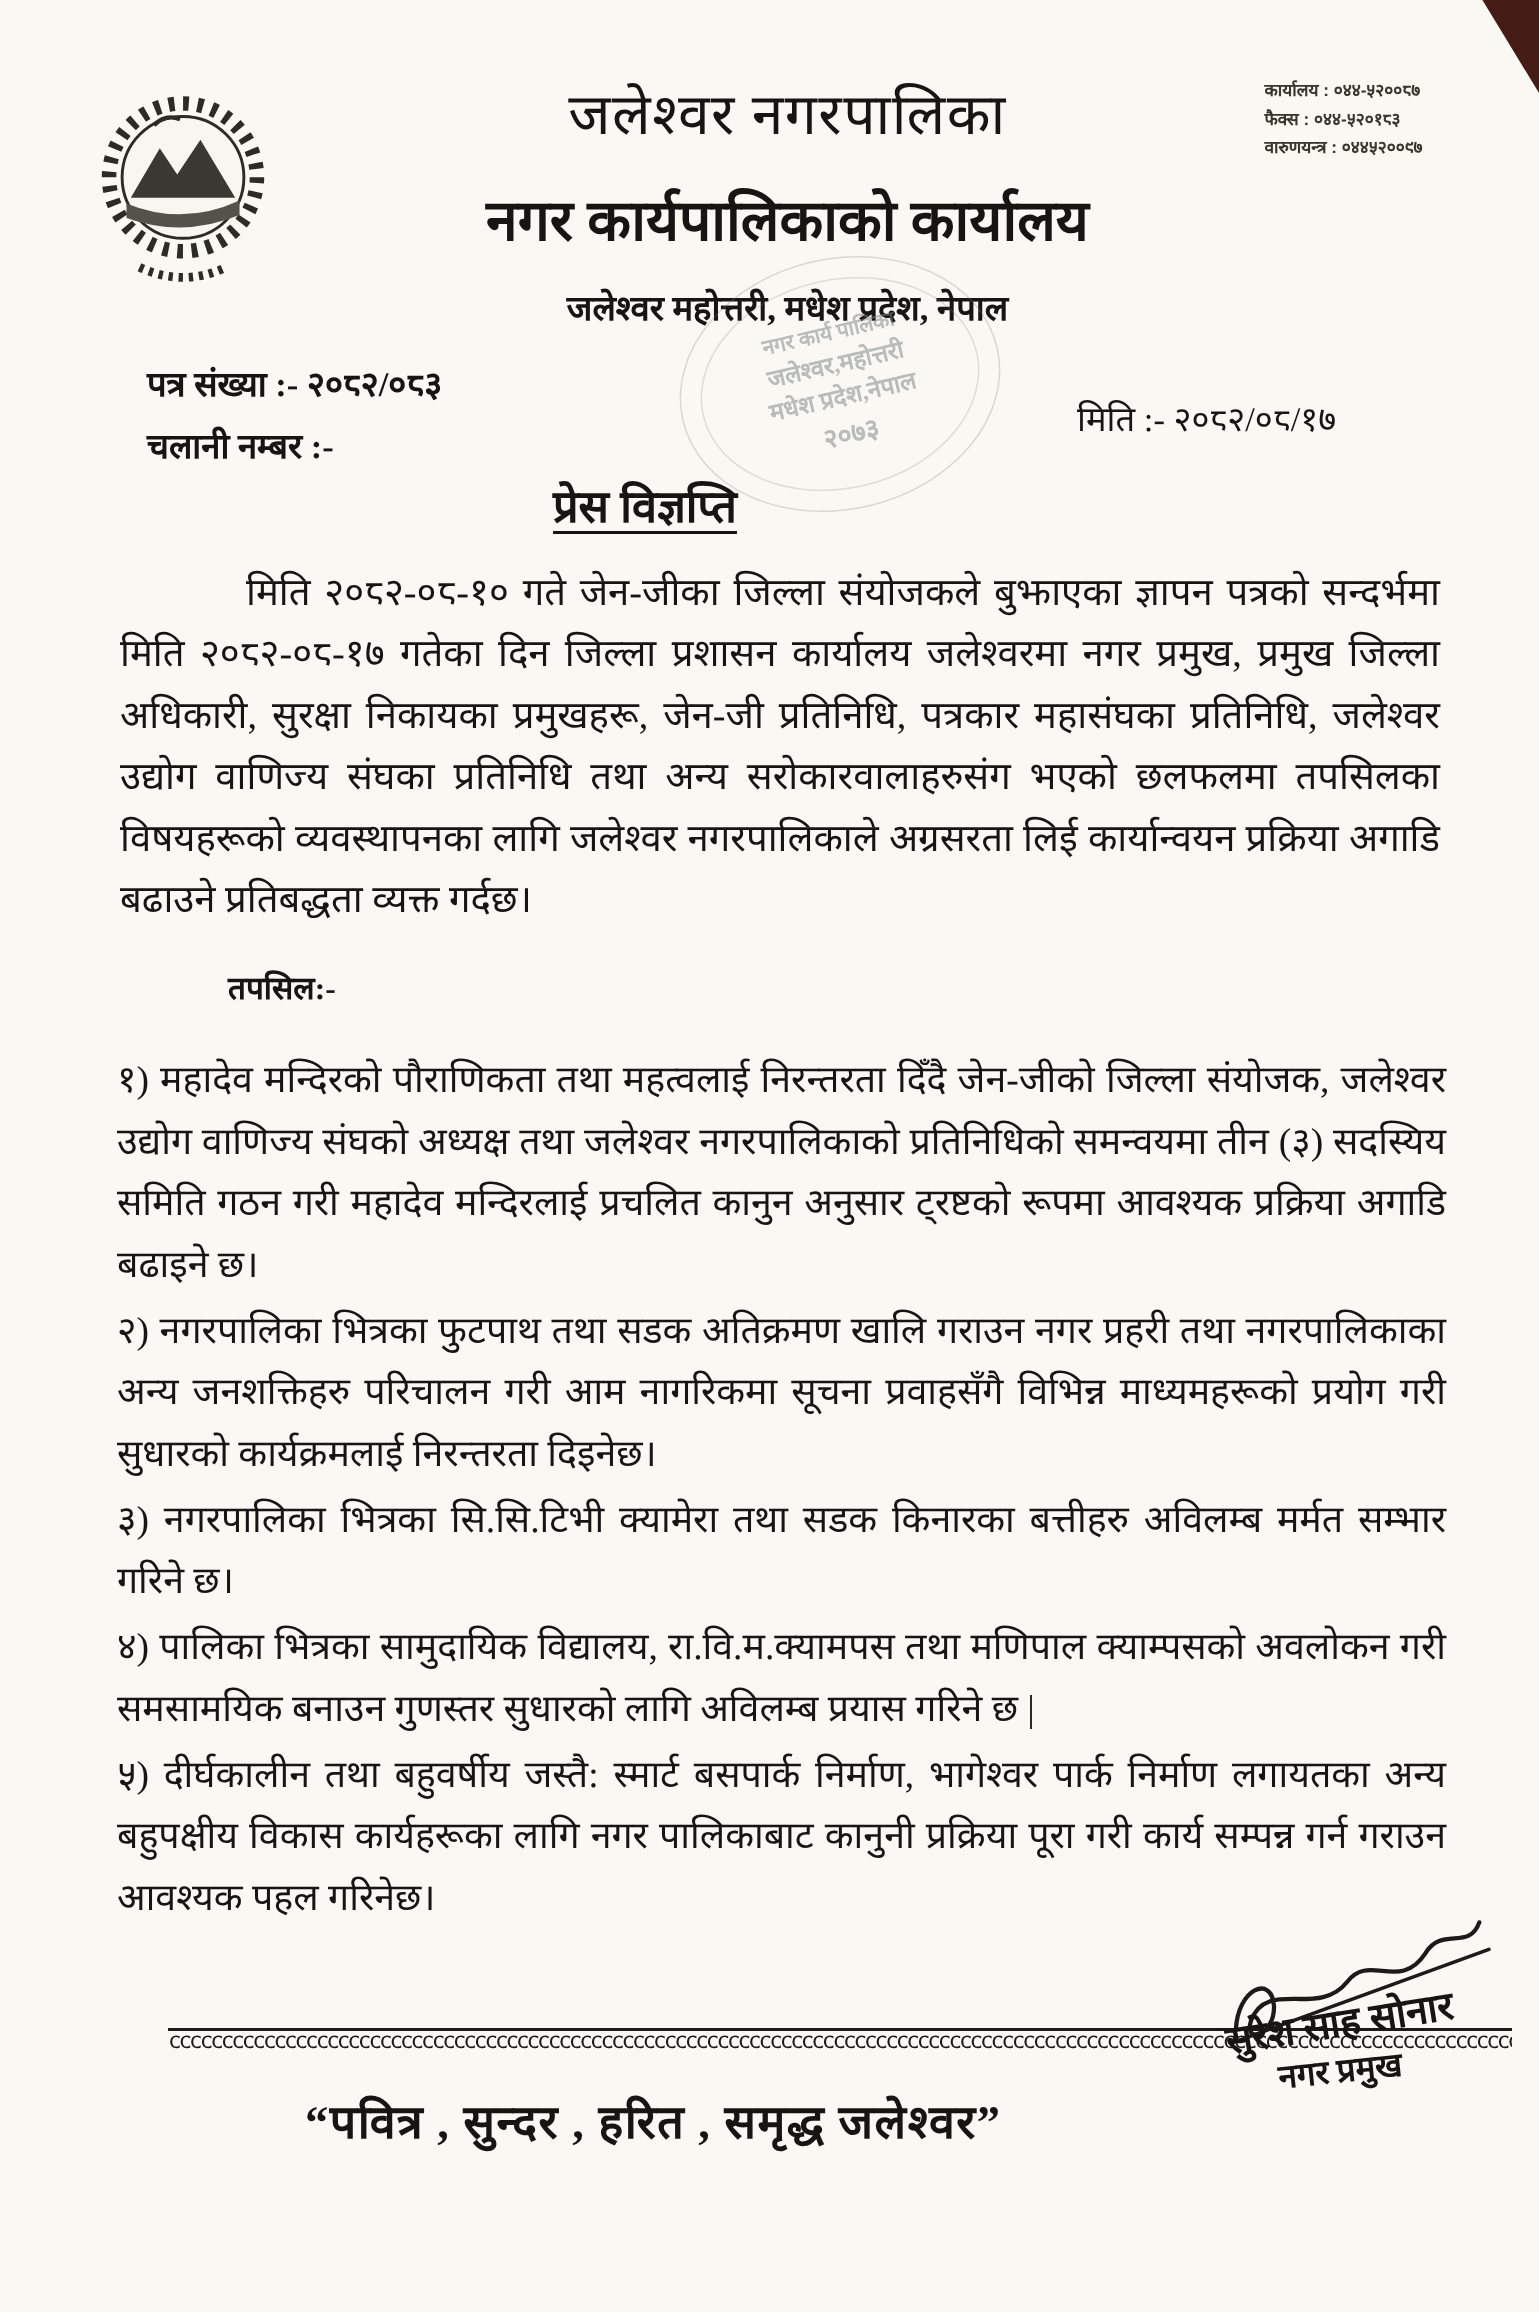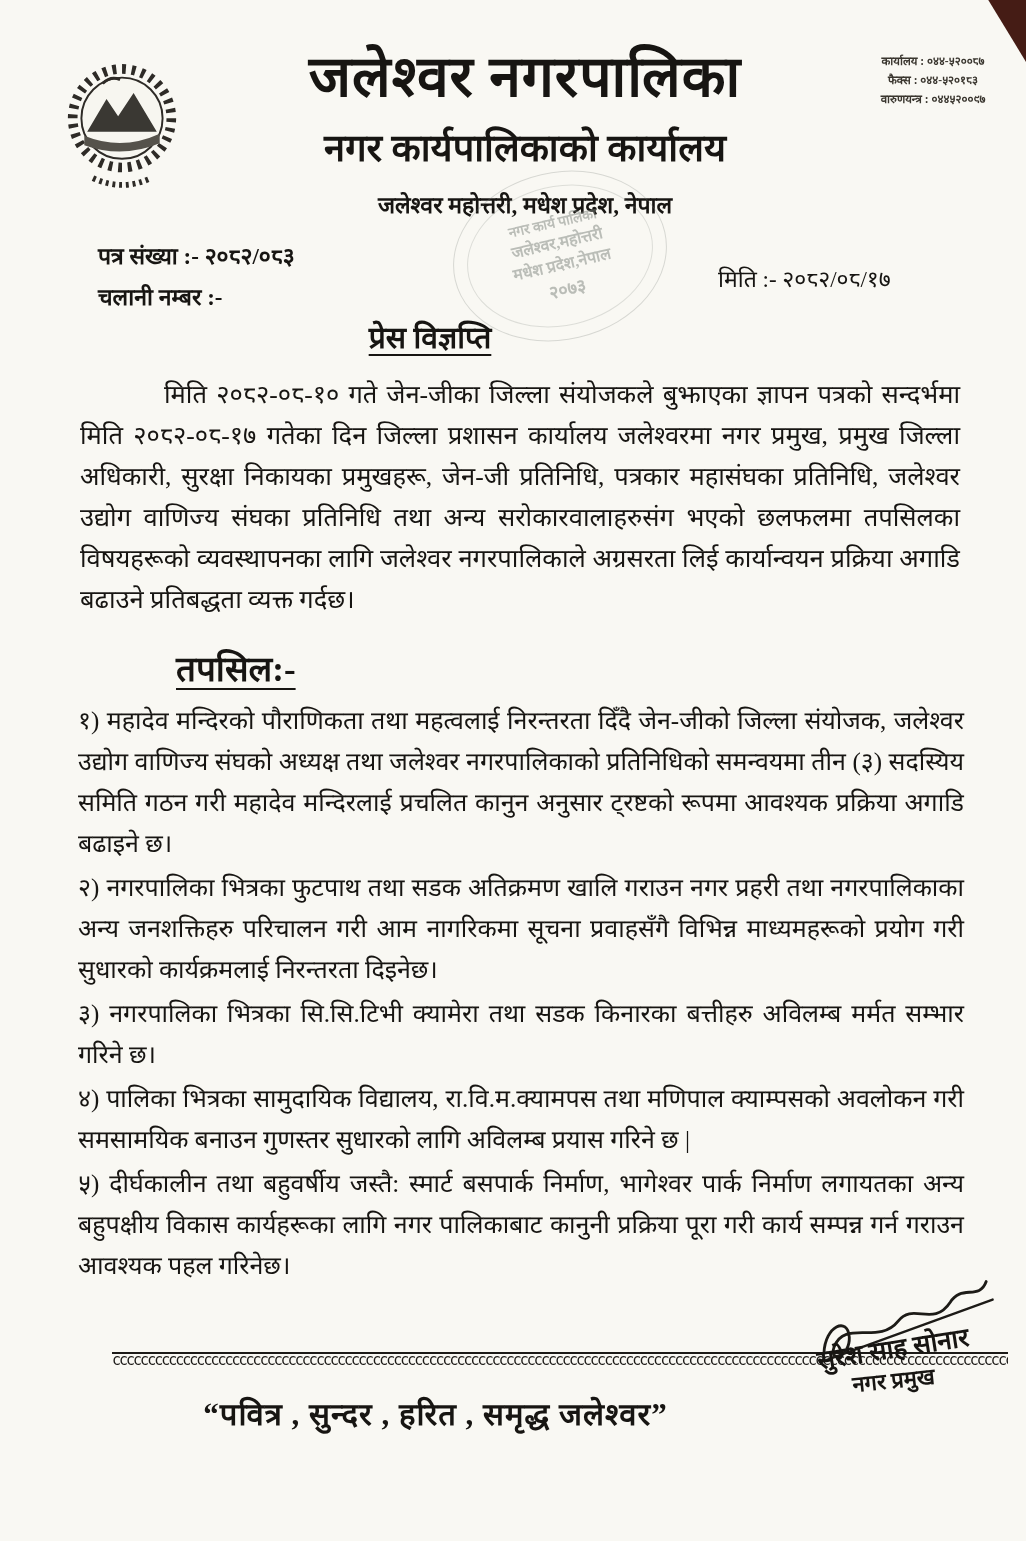--- a/index.html
+++ b/index.html
@@ -11,35 +11,34 @@
     color:#171512;
   }
   .corner-fold {
     position:absolute; right:0; top:0; width:46px; height:62px;
     background:#451c15; clip-path:polygon(18% 0,100% 0,100% 100%);
   }
   
   .logo { position:absolute; left:64px; top:52px; width:116px; height:146px; }
   .h-title {
     position:absolute; left:215px; top:44px; width:620px; text-align:center;
-    font-size:57px; font-weight:bold; letter-spacing:1px; line-height:66px;
+    font-size:38px; font-weight:normal; letter-spacing:1px; line-height:66px;
   }
   .h-sub {
     position:absolute; left:215px; top:122px; width:620px; text-align:center;
     font-size:38px; font-weight:bold; line-height:52px;
   }
   .h-addr {
     position:absolute; left:215px; top:188px; width:620px; text-align:center;
     font-size:23px; font-weight:bold;
   }
   .contact {
     position:absolute; left:843px; top:52px; width:180px;
     font-size:11.5px; line-height:19px; color:#3a362f; font-weight:bold;
-    font-family:Liberation Serif, serif;
-    text-align:center;
+    font-family:Liberation Sans, sans-serif;
   }
   
   .meta-left {
     position:absolute; left:78px; top:236px; font-size:23px; font-weight:bold;
     line-height:41px;
     margin-left:20px;
   }
   .meta-date {
     position:absolute; left:718px; top:262px; font-size:23px; font-weight:normal;
   }
@@ -66,22 +65,22 @@
   .doc-title {
     position:absolute; left:0; top:316px; width:860px; text-align:center;
     font-size:30px; font-weight:bold; text-decoration:underline;
     text-underline-offset:6px; text-decoration-thickness:2px;
   }
   .intro {
     position:absolute; left:80px; top:374px; width:880px;
     font-size:25.5px; line-height:41px; text-align:justify; text-indent:84px;
   }
   .details-heading {
-    position:absolute; left:176px; top:644px;
-    font-size:35px; font-weight:bold; text-decoration:underline;
+    position:absolute; left:152px; top:644px;
+    font-size:21px; font-weight:bold; 
     text-underline-offset:7px; text-decoration-thickness:2px;
   }
   .items {
     position:absolute; left:78px; top:700px; width:886px;
     font-size:25px; line-height:41px; text-align:justify;
   }
   .items .item { margin-bottom:3px; }
   
   .sig-wrap { position:absolute; left:790px; top:1282px; width:230px; height:130px; z-index:5; }
   .sig-scribble { position:absolute; left:18px; top:0; width:190px; height:70px; transform:rotate(-14deg); }

